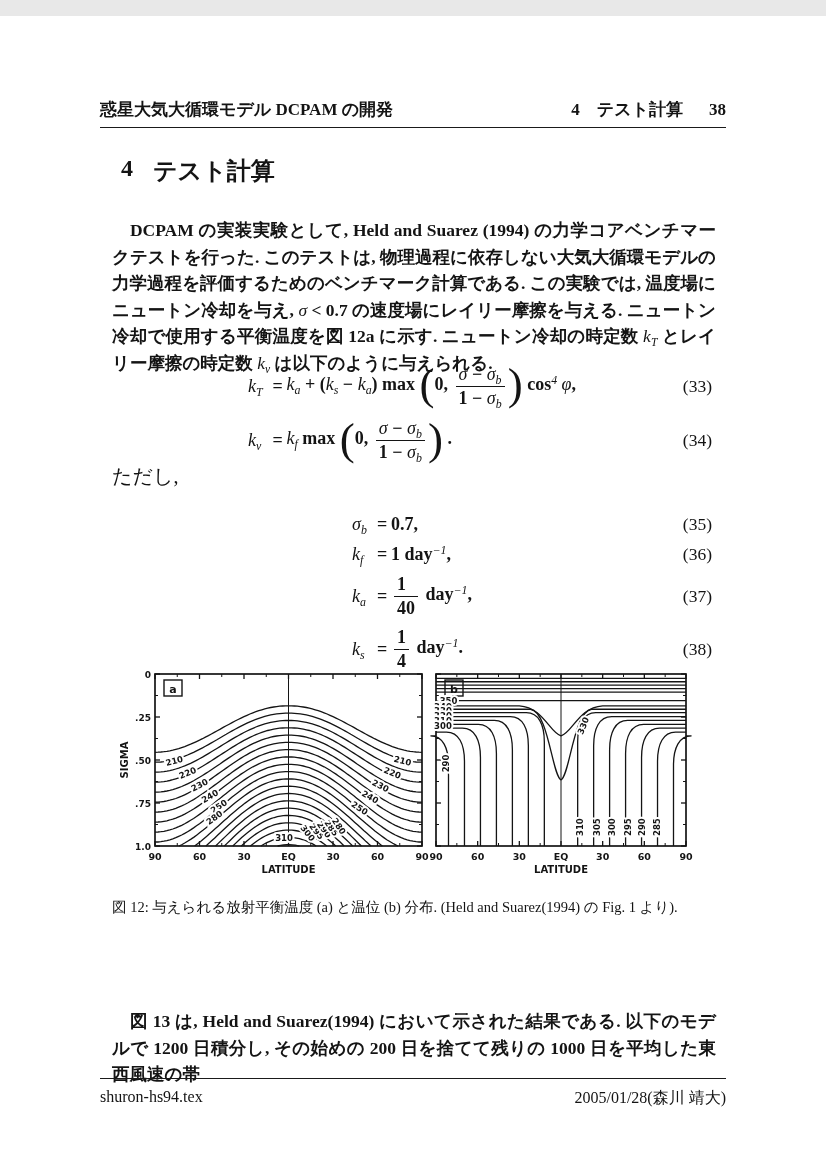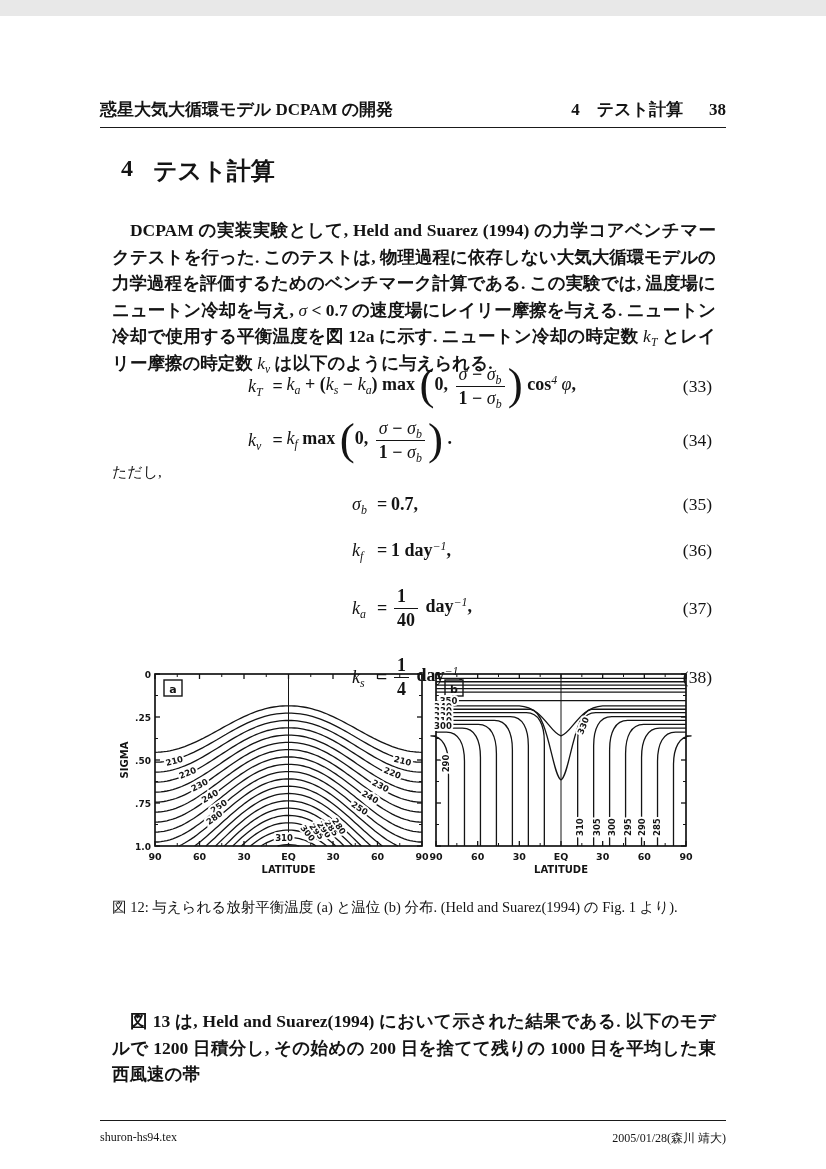--- a/index.html
+++ b/index.html
@@ -22,29 +22,29 @@
     position:absolute; left:121px; top:139px;
     font-weight:bold; font-size:24px; display:flex; gap:20px;
   }
   
   .para{
     position:absolute; left:112px; width:604px;
     font-size:17.5px; line-height:26.5px; text-align:justify;
   }
   .p1{top:201px;}
   .p2{top:992px;}
-  .tadashi{position:absolute; left:112px; top:447px; font-size:15px;}
+  .tadashi{position:absolute; left:112px; top:447px; font-size:20px;}
   
   .eqblock{
     position:absolute; left:112px; width:600px;
     display:grid; grid-template-columns:1fr auto 14px auto 1fr;
     align-items:center; font-size:18px;
   }
   .eqb1{top:348px; row-gap:10px;}
-  .eqb2{top:478px; row-gap:25px;}
+  .eqb2{top:498px; row-gap:9px;}
   .eq-lhs{text-align:left; padding-right:10px;}
   .eq-rel{text-align:center; padding:0 9px 0 0;}
   .eq-rhs{text-align:left; white-space:nowrap;}
   .eq-num{text-align:right; align-self:center; font-size:17.5px;}
   .mi{font-style:italic; font-family:"Liberation Serif","DejaVu Serif",serif;}
   .mr{font-style:normal;font-weight:bold;}
   sub.ms,sup.ms{font-size:66%; font-style:italic; line-height:0;}
   sub.ms{vertical-align:-0.35em;}
   sup.ms{vertical-align:0.5em;}
   .frac{display:inline-block; vertical-align:middle; text-align:left; margin:0 3px; line-height:1.15;}
@@ -53,24 +53,24 @@
   .bigp{font-size:250%; font-weight:400; vertical-align:middle; line-height:0; position:relative; top:-2px;}
   
   .figwrap{position:absolute; left:0; top:0;}
   .figsvg{position:absolute;}
   .caption{
     position:absolute; left:112px; top:881px; width:606px;
     font-size:14.5px; line-height:20px;
   }
   
   .ftr{
-    position:absolute; left:100px; top:1104px; width:626px;
+    position:absolute; left:100px; top:1062px; width:626px;
     border-top:1.3px solid #1a1a1a; padding-top:9px;
     display:flex; justify-content:space-between;
-    font-size:12px;
+    font-size:16px;
   }
 </style>
 </head>
 <body>
 
 <div class="page">
 
   <div class="hdr">
     <span>惑星大気大循環モデル DCPAM の開発</span>
     <span class="hdr-right">

